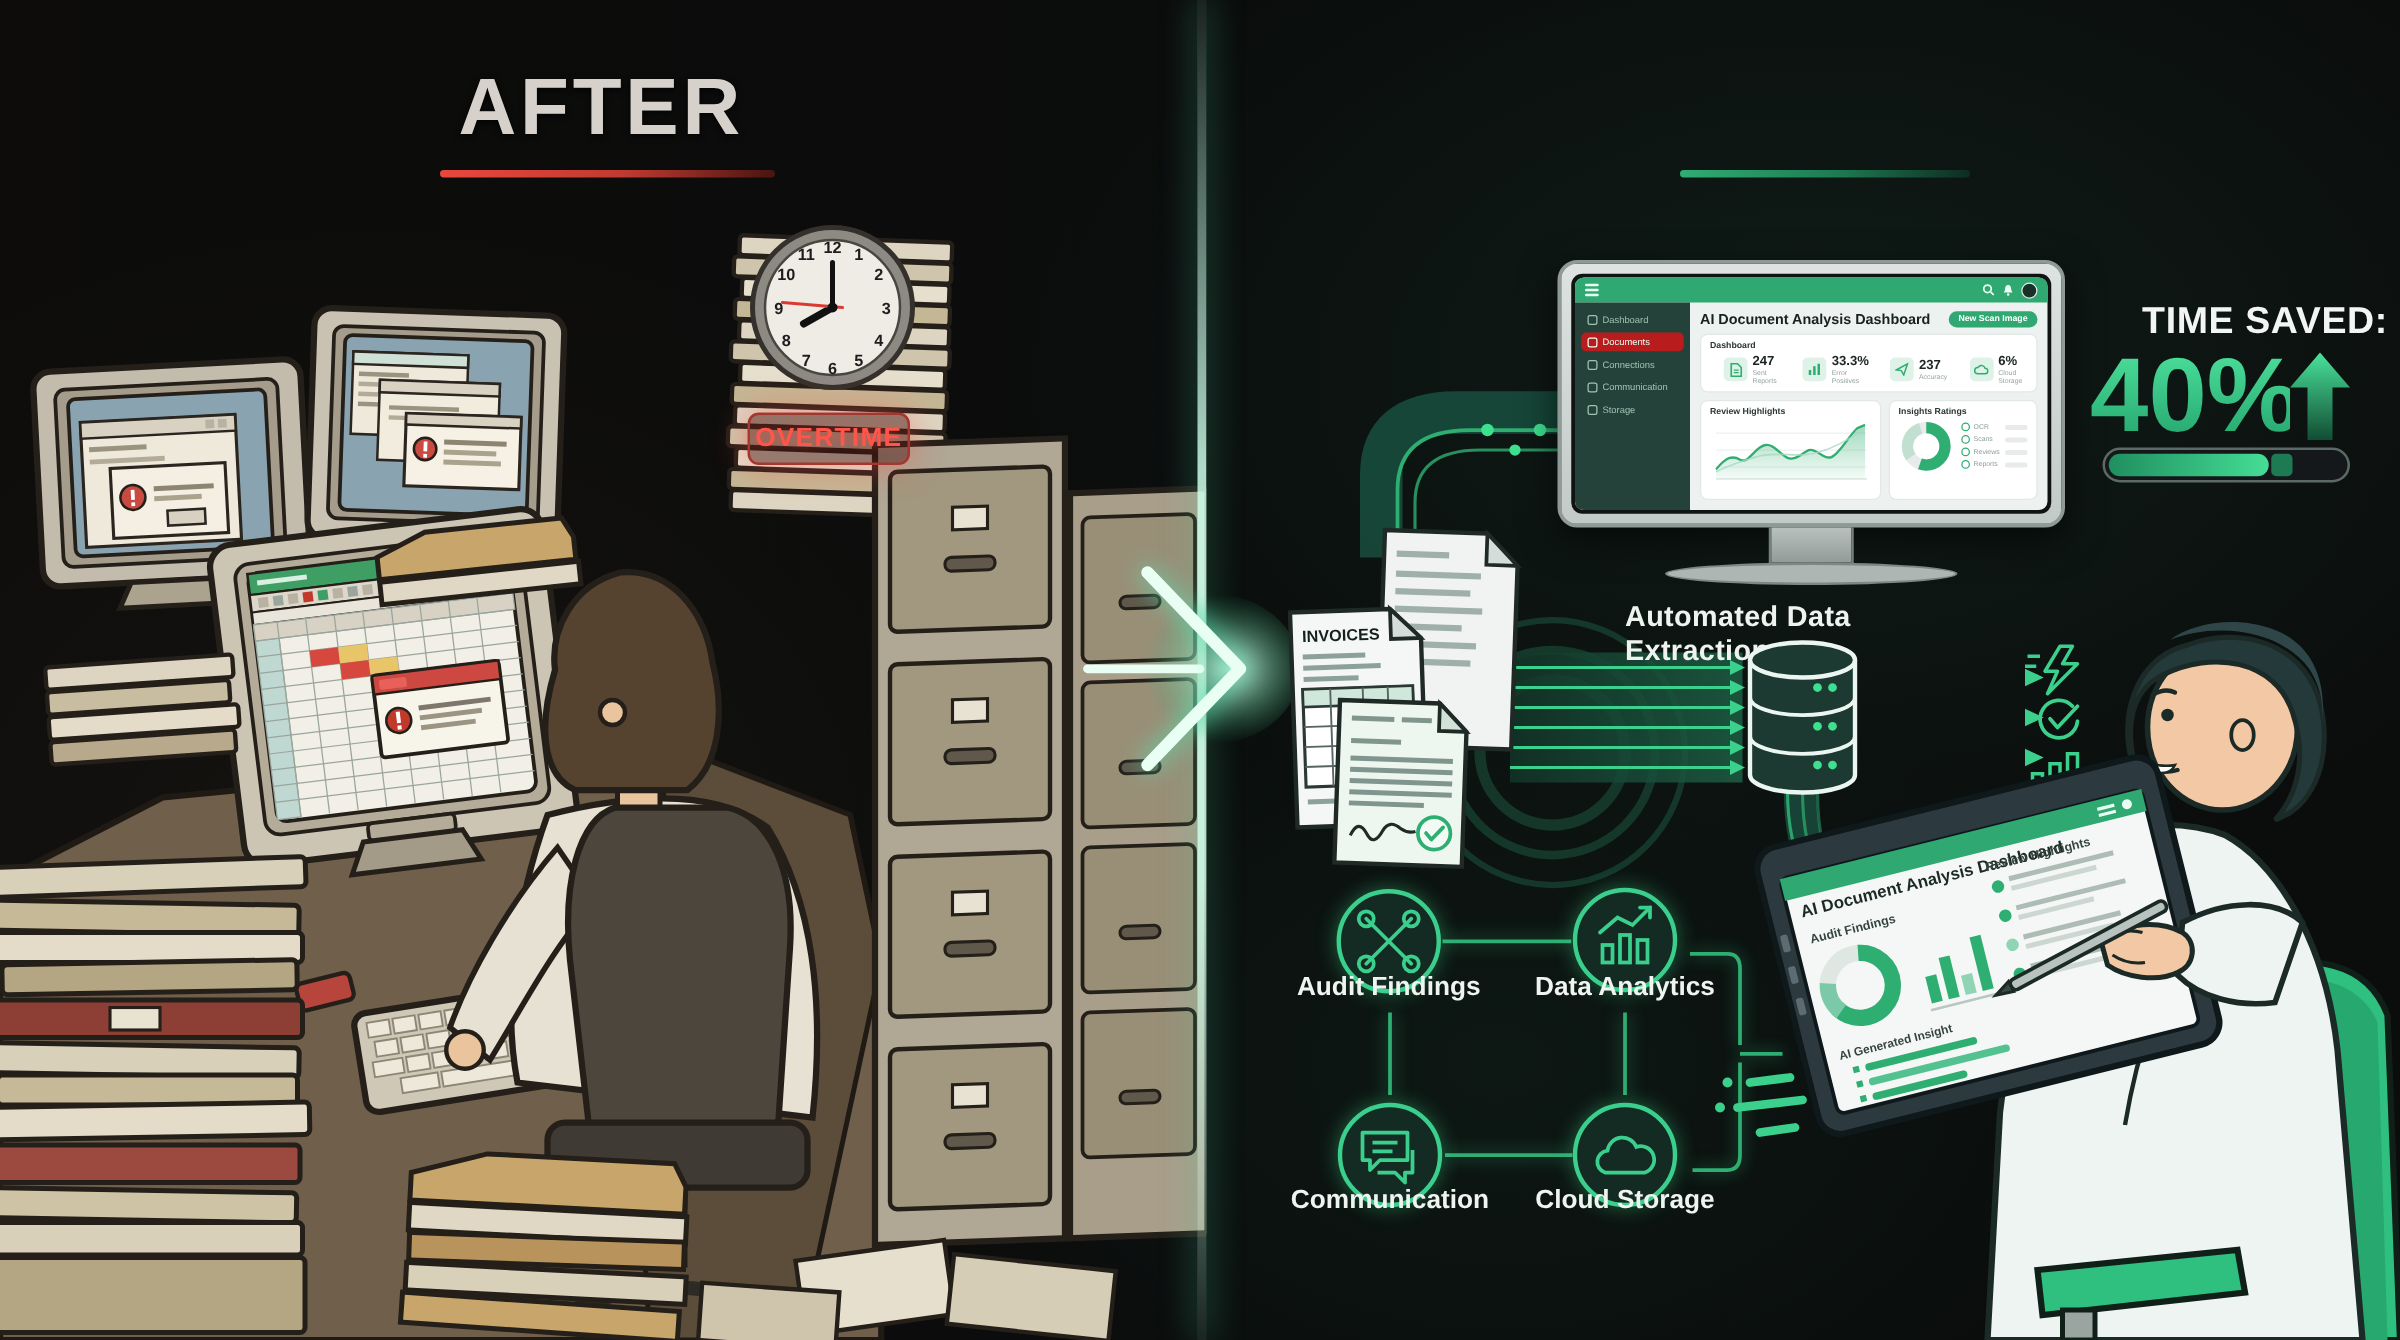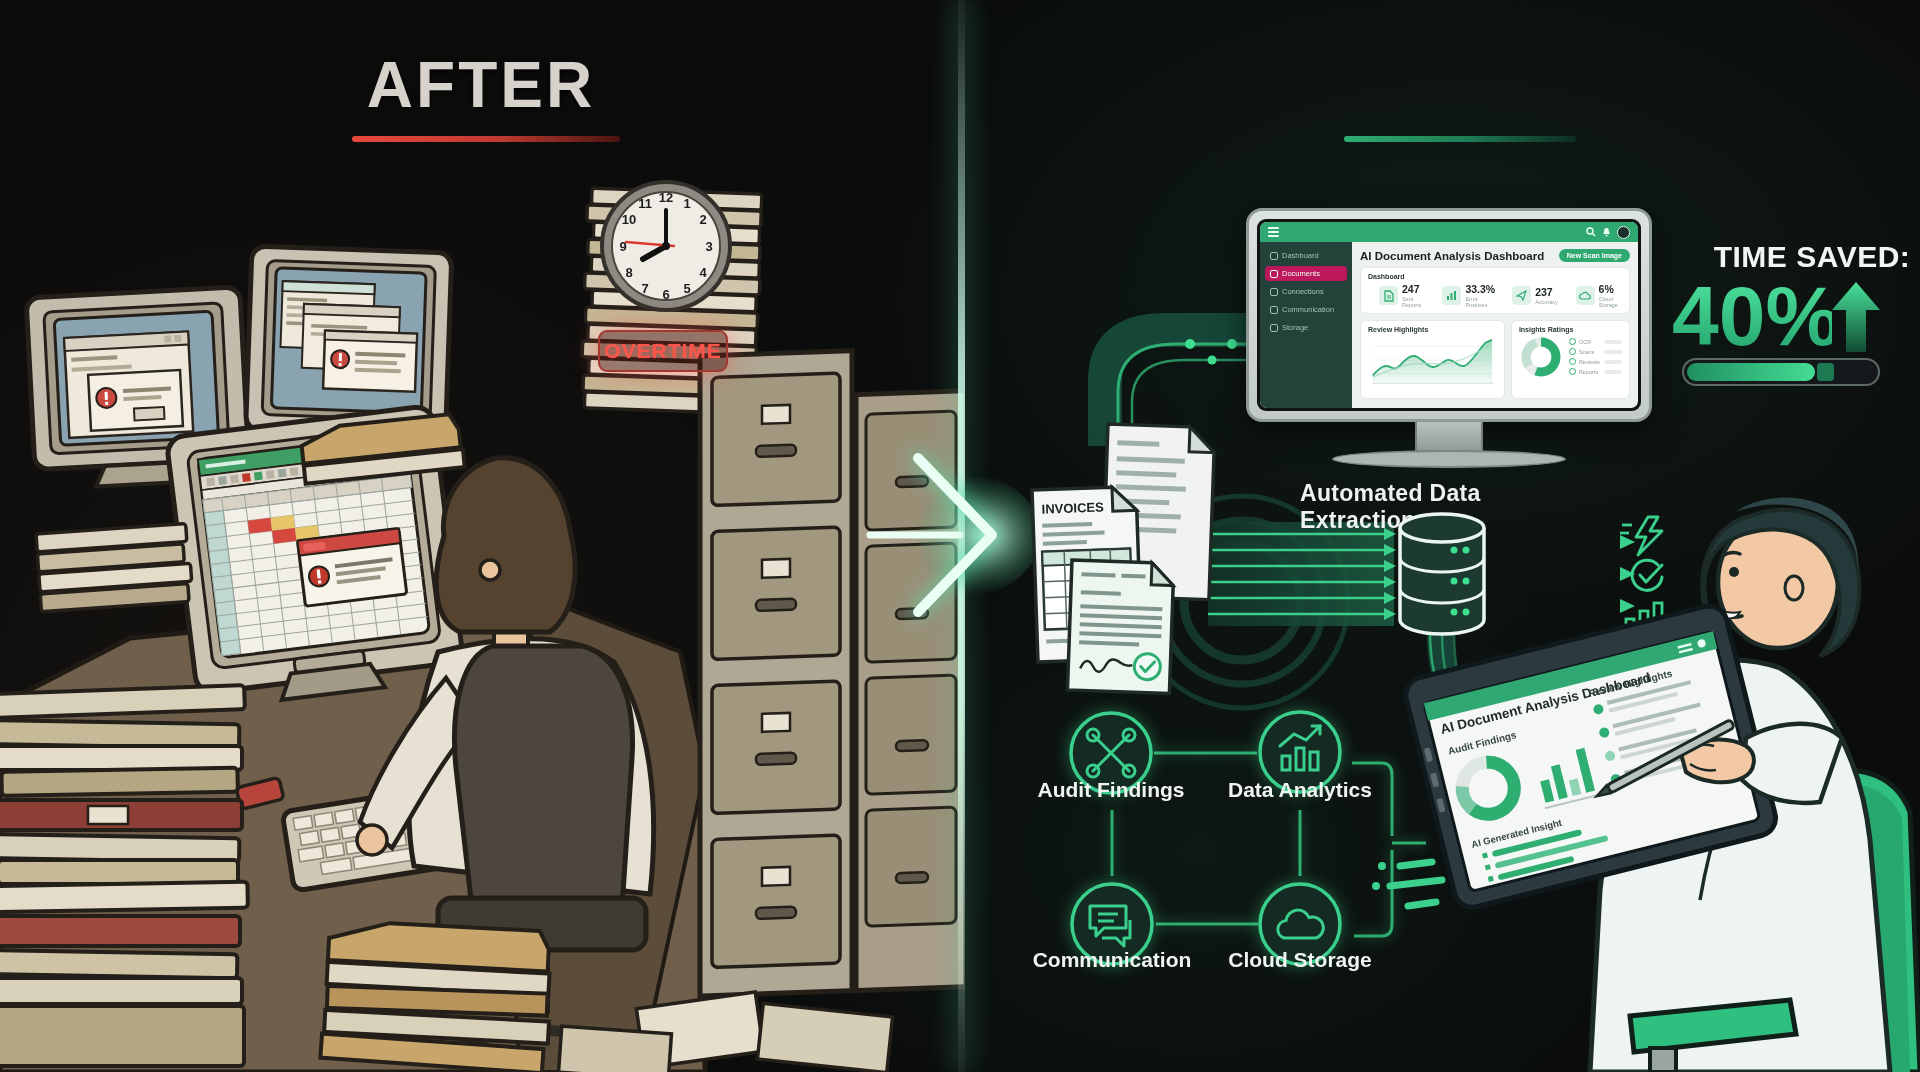--- a/index.html
+++ b/index.html
@@ -42,21 +42,21 @@
   .monitor{left:1246px;top:208px;width:406px;}
   .m-frame{background:linear-gradient(180deg,#dde3e0,#c2cac7);border:3px solid #8f9995;border-radius:16px;padding:8px;box-shadow:0 10px 30px rgba(0,0,0,.6);}
   .m-screen{background:#0f1413;border-radius:9px;padding:3px;}
   .ui{border-radius:7px;overflow:hidden;height:186px;display:flex;flex-direction:column;background:#edf1ef;}
   .ui-top{height:20px;background:#2fa971;display:flex;align-items:center;padding:0 8px;gap:6px;flex:none;}
   .burger span{display:block;width:11px;height:2px;background:#eafff4;margin:2px 0;border-radius:1px;}
   .ui-top .spacer{flex:1;}
   .ui-body{flex:1;display:flex;min-height:0;}
   .sb{width:92px;background:#24423a;padding:6px 5px;box-sizing:border-box;flex:none;}
   .sb-item{display:flex;align-items:center;gap:4px;padding:3px 5px;border-radius:4px;margin-bottom:3px;color:#9fc3b2;font-size:7.5px;}
-  .sb-item.active{background:#be185d;color:#eafff4;}
+  .sb-item.active{background:#b91c1c;color:#eafff4;}
   .sb-dot{width:6px;height:6px;border:1px solid currentColor;border-radius:2px;flex:none;}
   .main{flex:1;padding:7px 8px;min-width:0;}
   .m-head{display:flex;align-items:center;}
   .m-title{font-size:11.5px;font-weight:bold;color:#17211d;flex:1;}
   .m-btn{background:#2fa971;color:#fff;font-size:7px;font-weight:bold;padding:3px 8px;border-radius:8px;}
   .panel{background:#fff;border:1px solid #e2e8e5;border-radius:6px;padding:5px 7px;margin-top:5px;}
   .sec-label{font-size:7px;font-weight:bold;color:#2a3733;margin-bottom:4px;}
   .stats{display:flex;gap:6px;}
   .stat{flex:1;display:flex;gap:4px;align-items:center;padding-left:11px;}
   .tile{width:19px;height:19px;background:#dff2e8;border-radius:4px;display:flex;align-items:center;justify-content:center;flex:none;}

